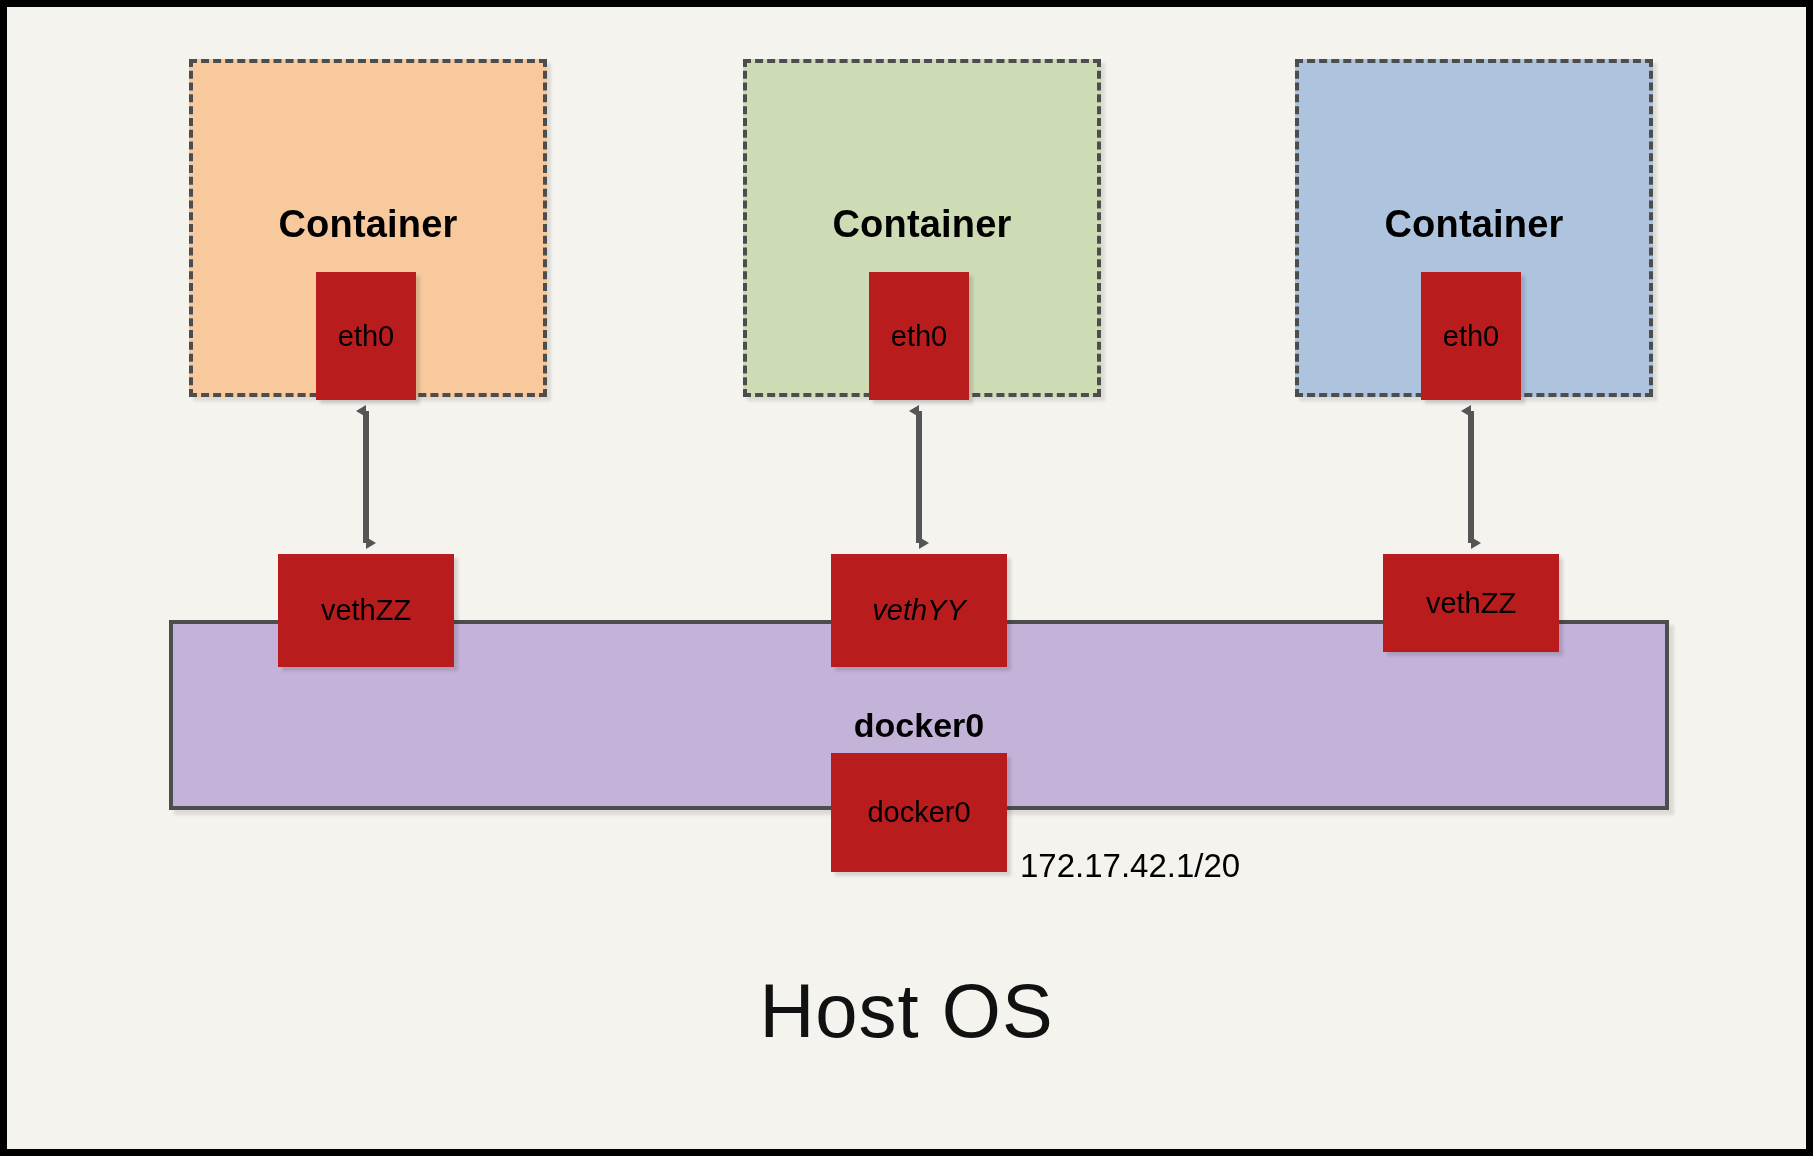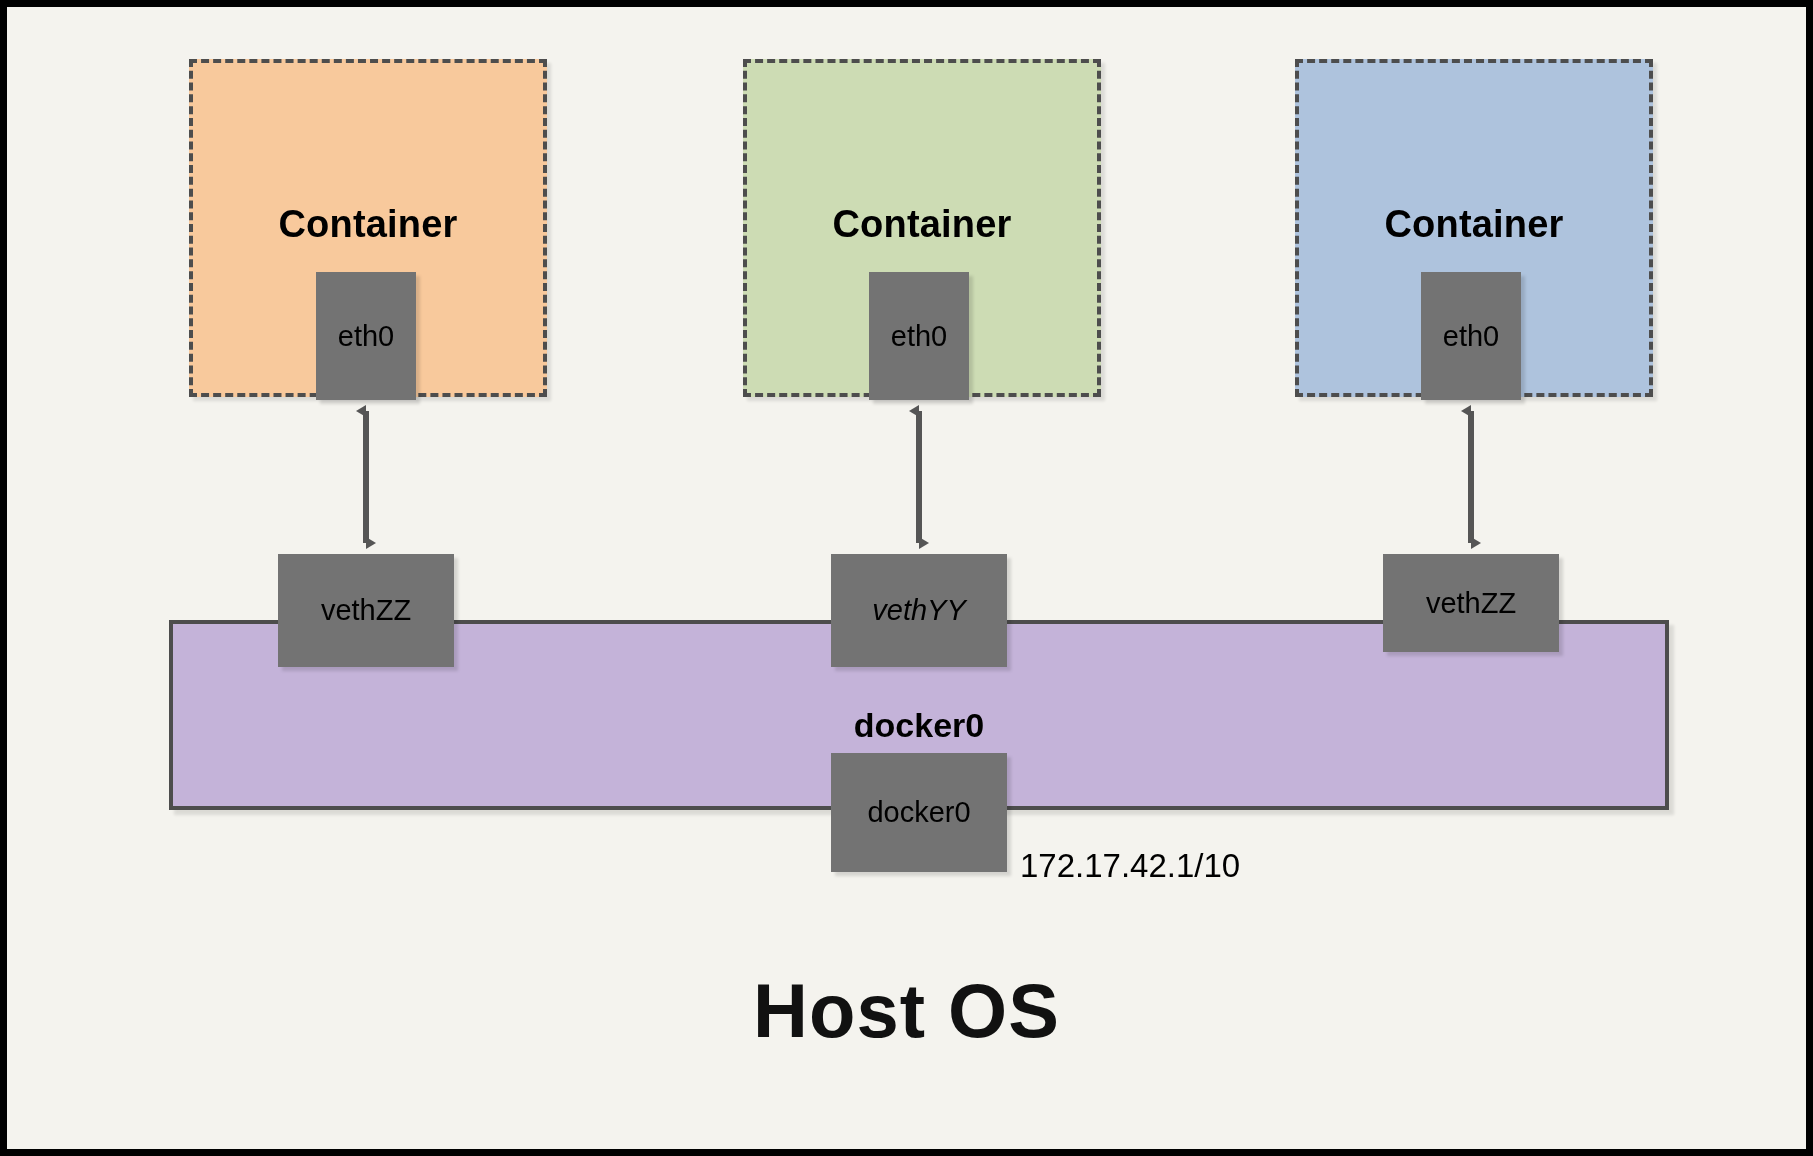--- a/index.html
+++ b/index.html
@@ -34,21 +34,21 @@
     font-size: 38px;
     font-weight: bold;
     color: #000000;
     letter-spacing: 0.2px;
   }
 
   
   .iface {
     position: absolute;
     box-sizing: border-box;
-    background: #737373;
+    background: #b91c1c;
     box-shadow: 4px 4px 3px rgba(0,0,0,0.13);
     display: flex;
     align-items: center;
     justify-content: center;
     font-size: 29px;
     color: #000000;
     z-index: 6;
   }
   .iface.eth0 { z-index: 4; }
 
@@ -152,17 +152,17 @@
   </div>
 
   <div class="iface" id="veth-1" style="left:271px; top:547px; width:176px; height:113px;">vethZZ</div>
 
   <div class="iface" id="veth-2" style="left:824px; top:547px; width:176px; height:113px;font-style:italic;">vethYY</div>
 
   <div class="iface" id="veth-3" style="left:1376px; top:547px; width:176px; height:98px;">vethZZ</div>
 
   <div class="iface" id="docker0-iface" style="left:824px; top:746px; width:176px; height:119px;">docker0</div>
 
-  <div id="bridge-ip" style="left:1013px; top:840px;">172.17.42.1/10</div>
+  <div id="bridge-ip" style="left:1013px; top:840px;">172.17.42.1/20</div>
 
-  <div id="host-os-label" style="top:960px;font-weight:bold;">Host OS</div>
+  <div id="host-os-label" style="top:960px;">Host OS</div>
 
 </div>
 
 </body></html>

